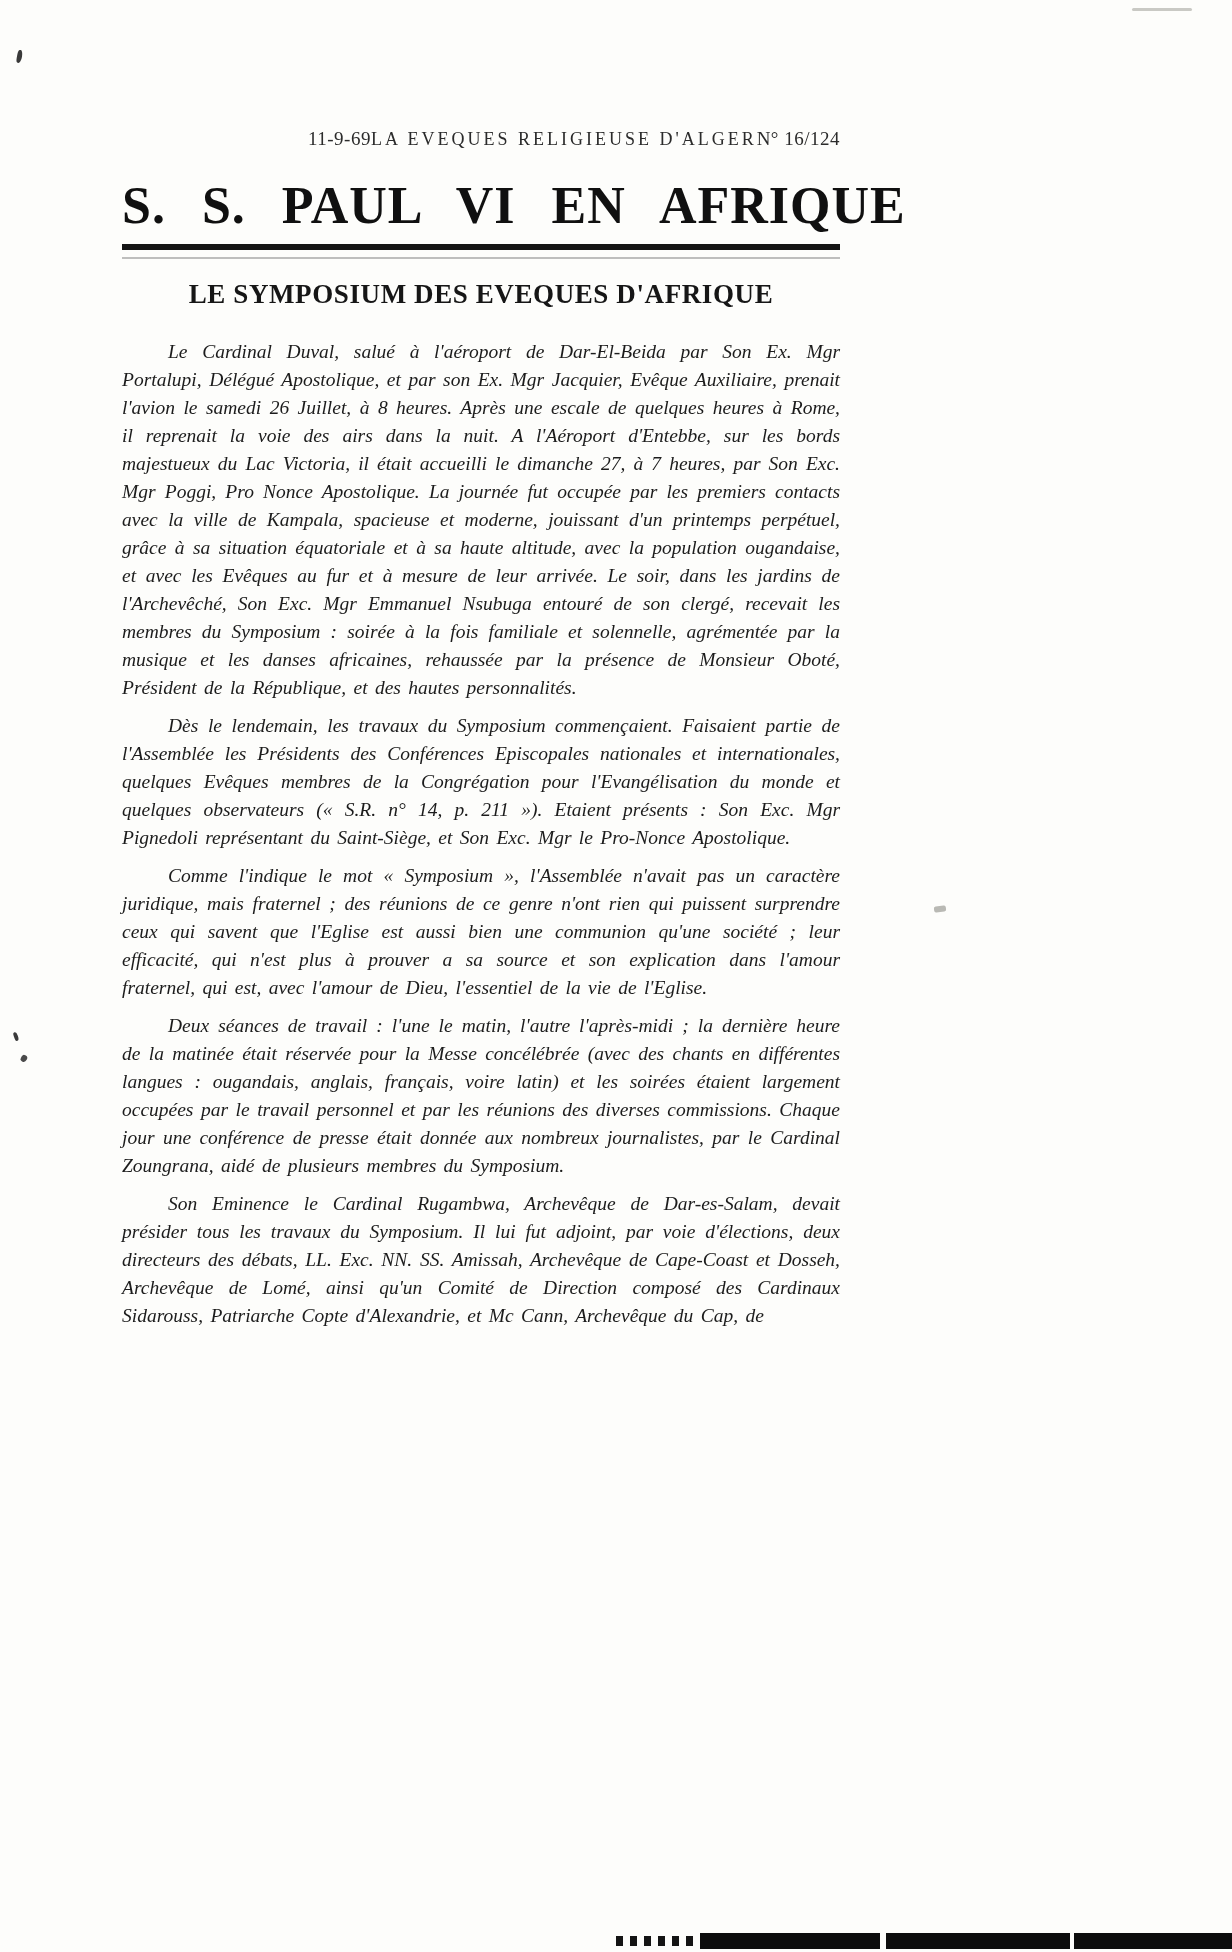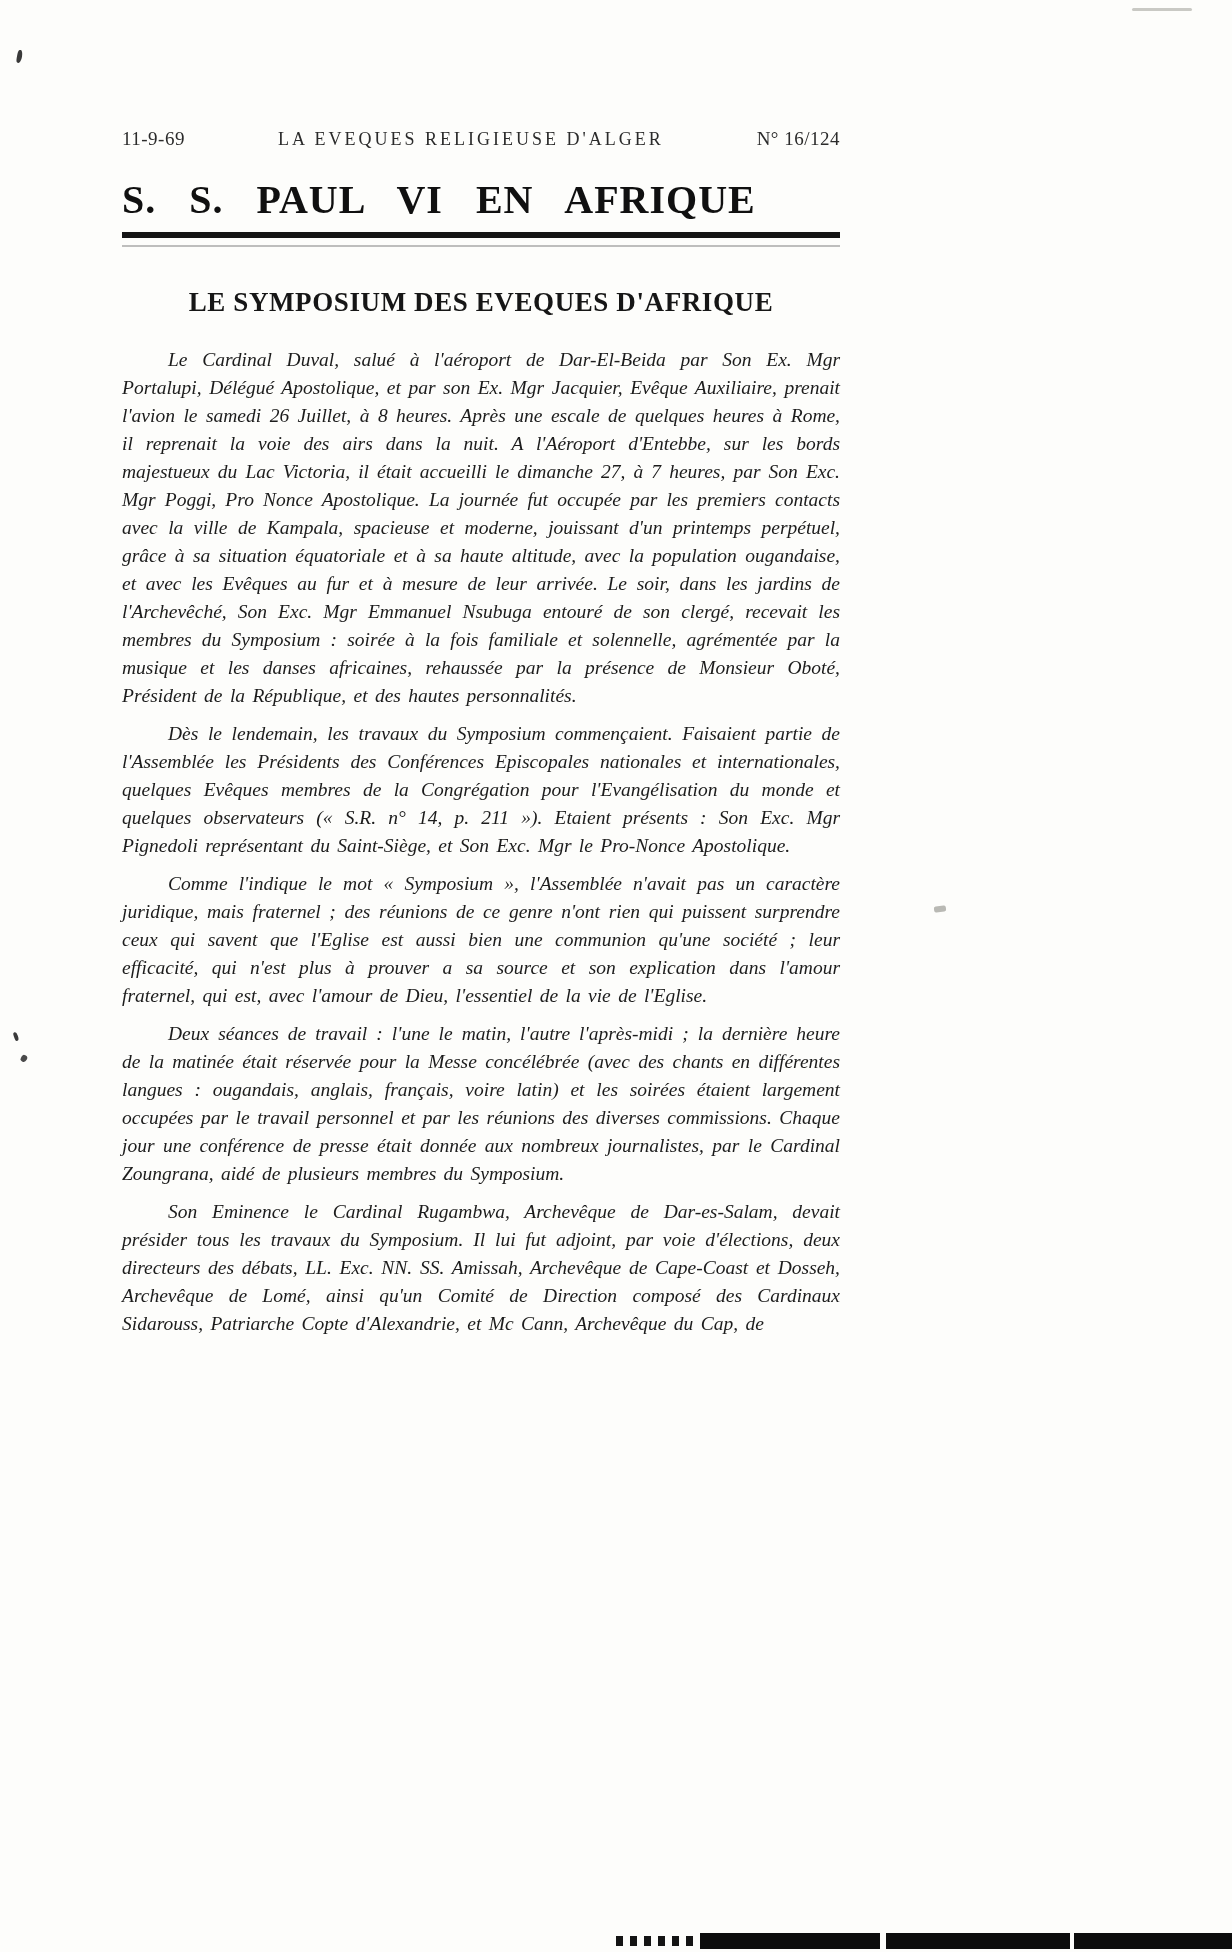--- a/index.html
+++ b/index.html
@@ -11,52 +11,52 @@
     overflow: hidden;
     position: relative;
   }
   .page {
     position: absolute;
     left: 122px; top: 0;
     width: 718px;
   }
   .header {
     display: flex;
-    justify-content: space-between;
+    justify-content: flex-end;
     align-items: baseline;
     margin-top: 128px;
     font-size: 19px;
     color: #2b2b2b;
   }
   .header .date { letter-spacing: 0.5px; }
   .header .journal { letter-spacing: 3px; font-size: 18px; }
   .header .issue { letter-spacing: 0.5px; }
   h1.main-title {
     margin-top: 26px;
-    font-size: 40px;
+    font-size: 52px;
     font-weight: bold;
     letter-spacing: 1px;
     word-spacing: 22px;
     white-space: nowrap;
     color: #101010;
     transform-origin: left center;
   }
   .rule-thick {
     height: 6px;
     background: #141414;
     margin-top: 9px;
   }
   .rule-thin {
     height: 2px;
     background: #8a8a8a;
     opacity: 0.55;
     margin-top: 7px;
   }
   h2.section-heading {
-    margin-top: 40px;
+    margin-top: 20px;
     text-align: center;
     font-size: 27px;
     font-weight: bold;
     letter-spacing: 0.6px;
     color: #161616;
   }
   .article-body {
     margin-top: 28px;
     font-style: italic;
     font-size: 19.5px;

